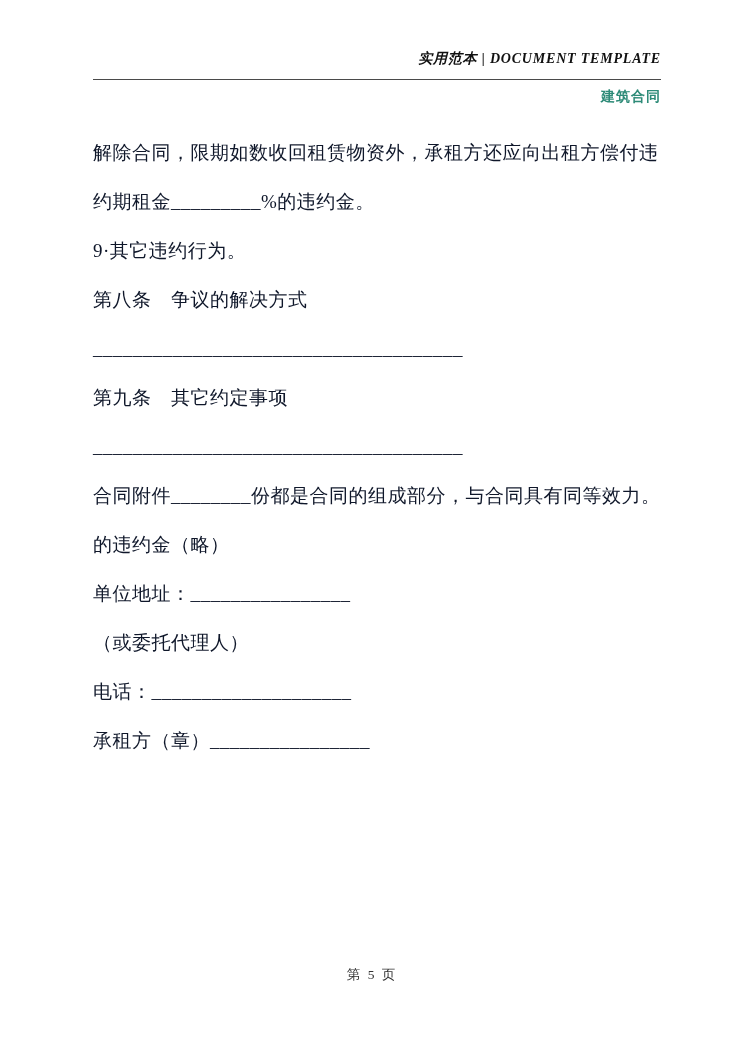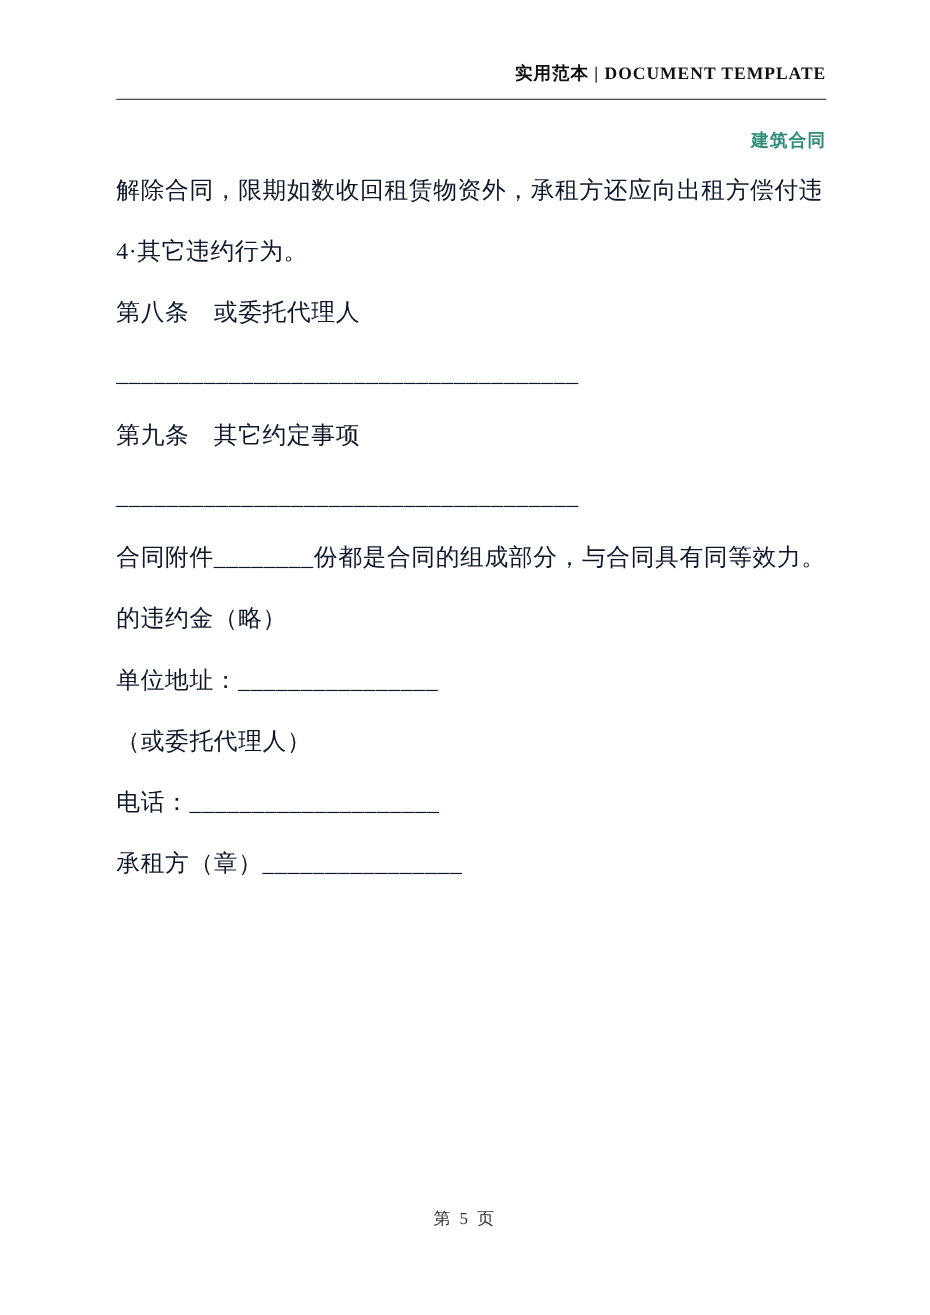--- a/index.html
+++ b/index.html
@@ -22,28 +22,29 @@
     right: 83px;
   }
   .brand {
     margin-top: 50px;
     text-align: right;
     font-size: 14px;
     font-weight: bold;
     letter-spacing: 0.8px;
     color: #111111;
     white-space: nowrap;
+    font-style: italic;
   }
   .rule {
     border: none;
     border-top: 1.5px solid #4a4a4a;
     margin: 11px 0 0 0;
   }
   .category {
-    margin-top: 24px;
+    margin-top: 8px;
     text-align: right;
     font-size: 14px;
     font-weight: bold;
     letter-spacing: 1px;
     color: var(--accent, #2E8B78);
     white-space: nowrap;
   }
   .body-text {
     position: absolute;
     top: 128px;
@@ -78,22 +79,23 @@
 <div class="page">
 
   <div class="header">
     <div class="brand">实用范本 | DOCUMENT TEMPLATE</div>
     <hr class="rule">
     <div class="category">建筑合同</div>
   </div>
 
   <div class="body-text">
     <p>解除合同，限期如数收回租赁物资外，承租方还应向出租方偿付违</p>
-    <p>4·其它违约行为。</p>
-    <p>第八条　或委托代理人</p>
+    <p>约期租金_________%的违约金。</p>
+    <p>9·其它违约行为。</p>
+    <p>第八条　争议的解决方式</p>
     <p>_____________________________________</p>
     <p>第九条　其它约定事项</p>
     <p>_____________________________________</p>
     <p>合同附件________份都是合同的组成部分，与合同具有同等效力。</p>
     <p>的违约金（略）</p>
     <p>单位地址：________________</p>
     <p>（或委托代理人）</p>
     <p>电话：____________________</p>
     <p>承租方（章）________________</p>
   </div>

